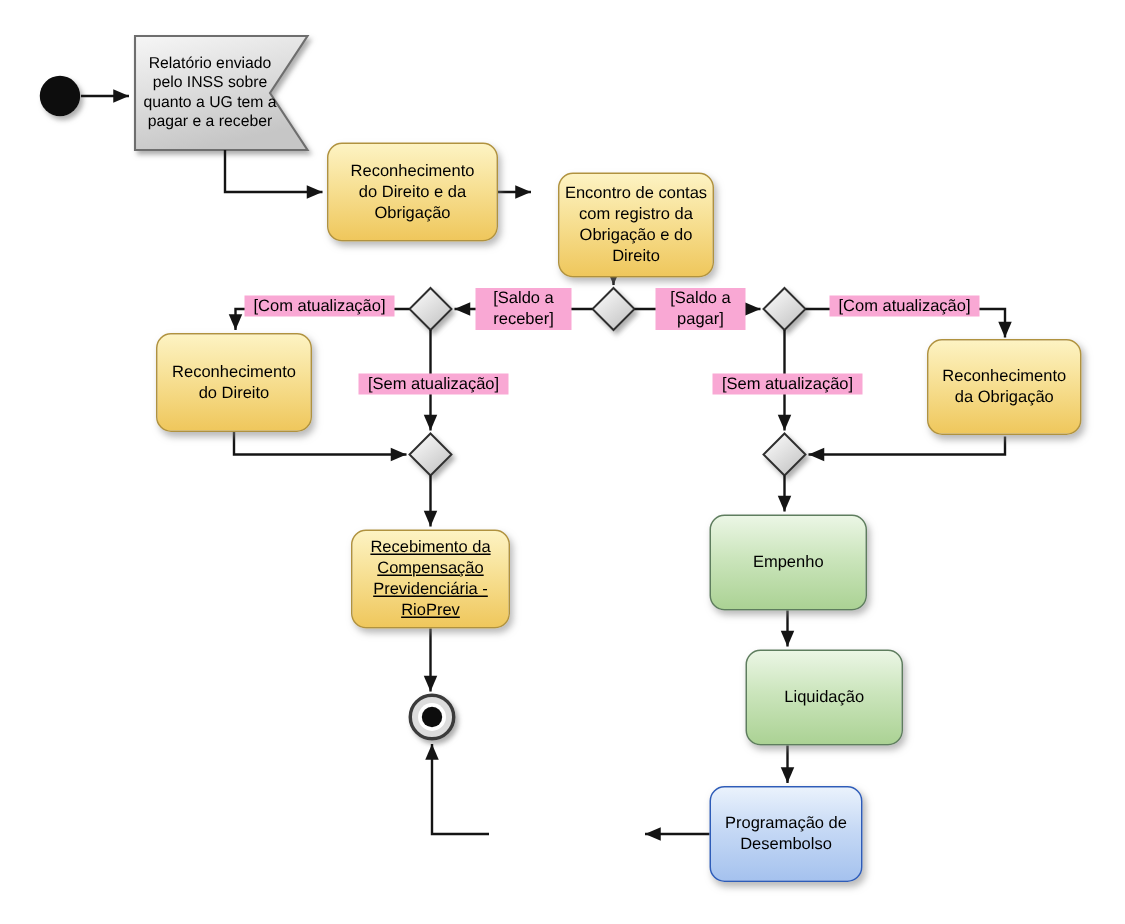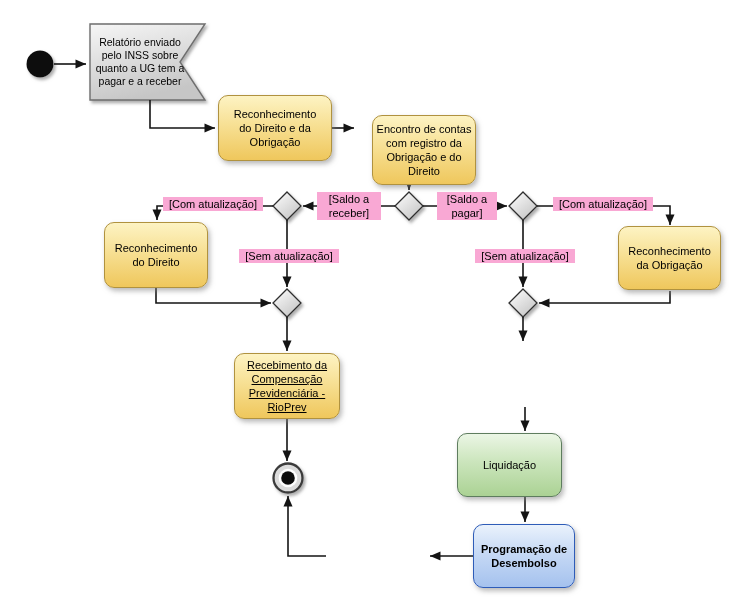--- a/index.html
+++ b/index.html
@@ -20,21 +20,20 @@
     background:linear-gradient(180deg,#FDF3C3 0%,#F7E094 45%,#EFC75C 100%);
     border:1.5px solid #B0923F;
   }
   .node.green {
     background:linear-gradient(180deg,#EBF6E5 0%,#CBE5BC 45%,#ABD294 100%);
     border:1.5px solid #5E7D5E;
   }
   .node.blue {
     background:linear-gradient(180deg,#EAF2FC 0%,#C6D9F5 45%,#A5C2EE 100%);
     border:1.5px solid #2E5CB8;
-    font-weight:bold;
   }
   .edge-label {
     position:absolute; background:#f9a8d4; color:#000;
     font:11px/14px "Liberation Sans", sans-serif;
     text-align:center; white-space:pre-line; padding:0 1px;
   }
   .signal-label {
     position:absolute; left:93px; top:24px; width:94px; height:76px;
     display:flex; align-items:center; justify-content:center;
     text-align:center; white-space:pre-line;
@@ -121,22 +120,23 @@
 do Direito</div>
 
   <div class="node yellow" style="left:618px;top:226px;width:103px;height:64px;">Reconhecimento
 da Obrigação</div>
 
   <div class="node yellow" style="left:234px;top:353px;width:106px;height:66px;text-decoration:underline;">Recebimento da
 Compensação
 Previdenciária -
 RioPrev</div>
 
+  <div class="node green" style="left:473px;top:343px;width:105px;height:64px;">Empenho</div>
 
-  <div class="node green" style="left:457px;top:433px;width:105px;height:64px;">Liquidação</div>
+  <div class="node green" style="left:497px;top:433px;width:105px;height:64px;">Liquidação</div>
 
   <div class="node blue" style="left:473px;top:524px;width:102px;height:64px;">Programação de
 Desembolso</div>
 
 
   <div class="edge-label" style="left:317px;top:192px;width:62px;">[Saldo a
 receber]</div>
 
   <div class="edge-label" style="left:437px;top:192px;width:58px;">[Saldo a
 pagar]</div>

